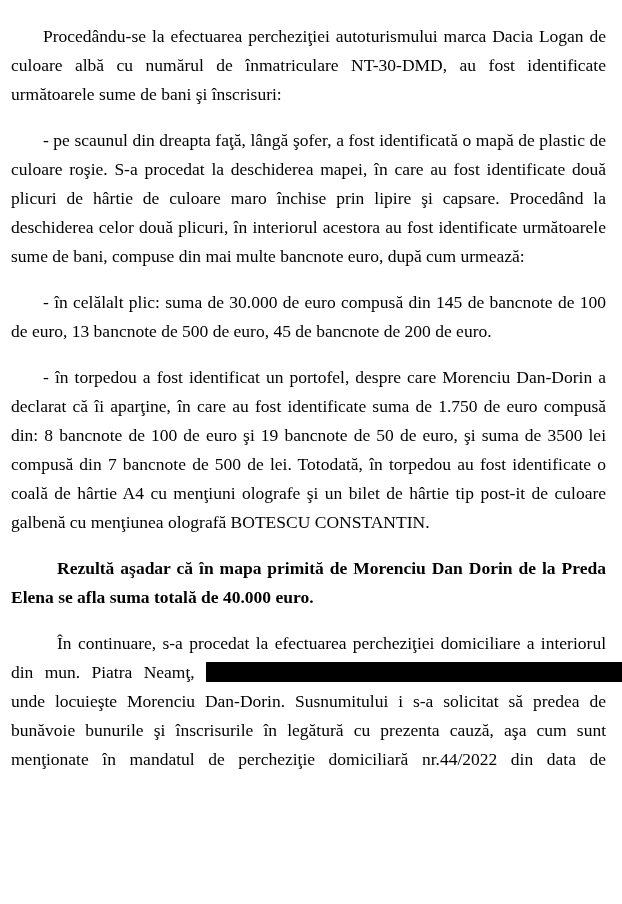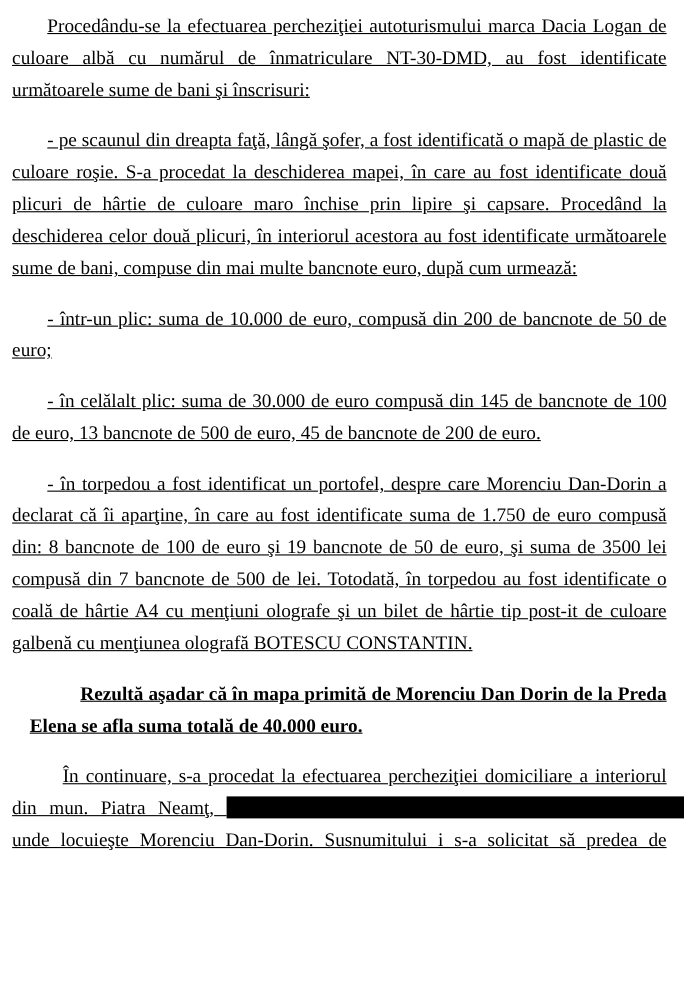--- a/index.html
+++ b/index.html
@@ -7,62 +7,59 @@
     margin: 0;
     padding: 0;
     background: #ffffff;
   }
   .page {
     position: relative;
     width: 622px;
     height: 778px;
     box-sizing: border-box;
     background: #ffffff;
-    padding: 9px 16px 0 11px;
+    padding: 22px 16px 0 11px;
     font-family: "Liberation Serif", "DejaVu Serif", serif;
     font-size: 17.5px;
     line-height: 29px;
     color: #000000;
     text-align: justify;
     overflow: hidden;
-    text-decoration: underline;
   }
   p.para {
     margin: 17px 0 0 0;
     text-indent: 32px;
   }
   p.para.first {
     margin-top: 0;
   }
   p.para.indent-lg {
     text-indent: 46px;
   }
   p.para.bold {
     font-weight: bold;
-    margin-left: 16px;
   }
   .redaction {
     display: inline-block;
     width: 418px;
     height: 20px;
     background: #000000;
     vertical-align: -4px;
     margin-right: -18px;
   }
 </style>
 </head>
 <body>
 
 <div class="page">
 
   <p class="para first">Procedându-se la efectuarea percheziţiei autoturismului marca Dacia Logan de culoare albă cu numărul de înmatriculare NT-30-DMD, au fost identificate următoarele sume de bani şi înscrisuri:</p>
 
   <p class="para">- pe scaunul din dreapta faţă, lângă şofer, a fost identificată o mapă de plastic de culoare roşie. S-a procedat la deschiderea mapei, în care au fost identificate două plicuri de hârtie de culoare maro închise prin lipire şi capsare. Procedând la deschiderea celor două plicuri, în interiorul acestora au fost identificate următoarele sume de bani, compuse din mai multe bancnote euro, după cum urmează:</p>
 
-  <p class="para">- într-un plic: suma de 10.000 de euro, compusă din 200 de bancnote de 50 de euro;</p>
 
   <p class="para">- în celălalt plic: suma de 30.000 de euro compusă din 145 de bancnote de 100 de euro, 13 bancnote de 500 de euro, 45 de bancnote de 200 de euro.</p>
 
   <p class="para">- în torpedou a fost identificat un portofel, despre care Morenciu Dan-Dorin a declarat că îi aparţine, în care au fost identificate suma de 1.750 de euro compusă din: 8 bancnote de 100 de euro şi 19 bancnote de 50 de euro, şi suma de 3500 lei compusă din 7 bancnote de 500 de lei. Totodată, în torpedou au fost identificate o coală de hârtie A4 cu menţiuni olografe şi un bilet de hârtie tip post-it de culoare galbenă cu menţiunea olografă BOTESCU CONSTANTIN.</p>
 
   <p class="para indent-lg bold">Rezultă aşadar că în mapa primită de Morenciu Dan Dorin de la Preda Elena se afla suma totală de 40.000 euro.</p>
 
   <p class="para indent-lg">
     <span>În continuare, s-a procedat la efectuarea percheziţiei domiciliare a interiorul din mun. Piatra Neamţ,</span>
     <span class="redaction"></span>

